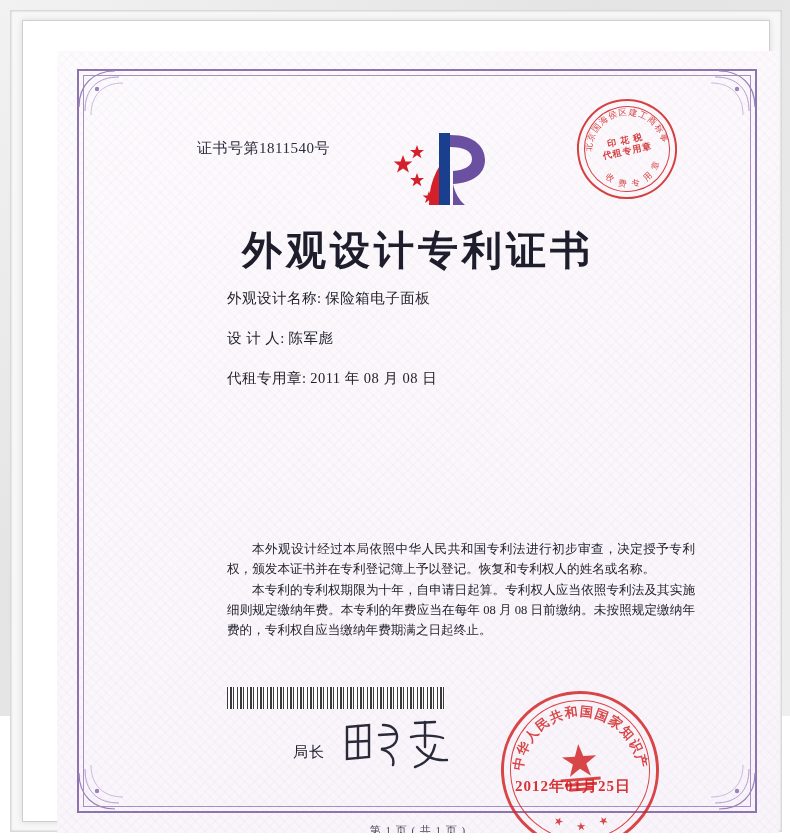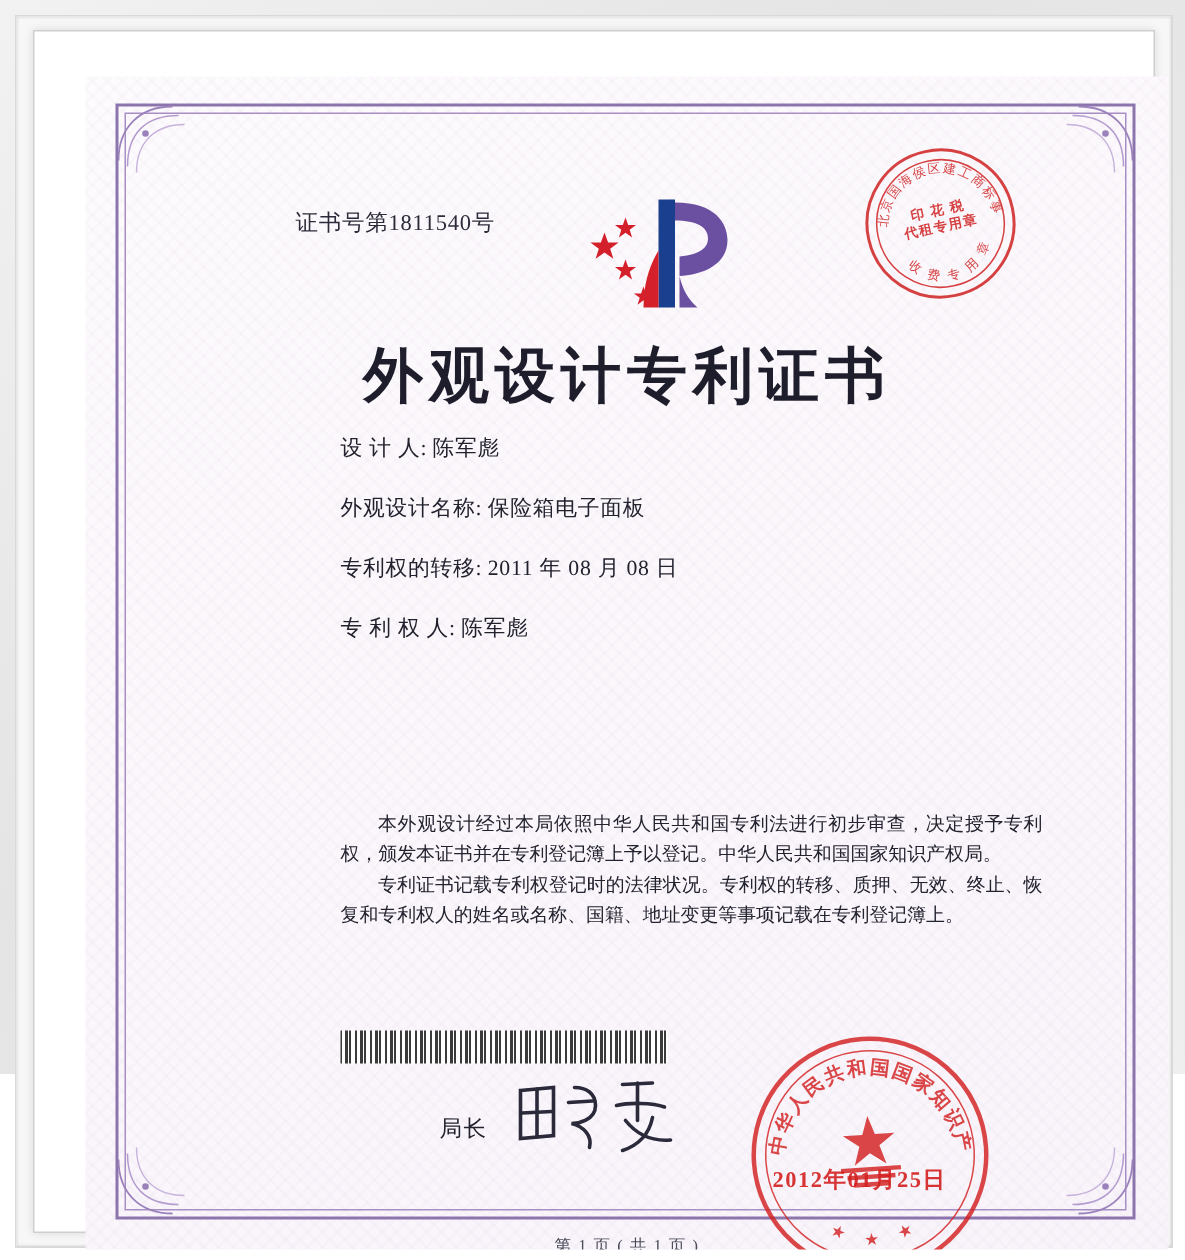--- a/index.html
+++ b/index.html
@@ -309,40 +309,36 @@
             <textPath href="#arcBot" startOffset="18%">收 费 专 用 章</textPath>
           </text>
         </svg>
         <div class="center-text">印 花 税<br>代租专用章</div>
       </div>
 
       <div class="title">外观设计专利证书</div>
 
       <div class="fields">
         <div class="field">
+          <span class="lbl">外观设计名称:</span>
+          <span class="val">保险箱电子面板</span>
+        </div>
+        <div class="field">
           <span class="lbl">设  计  人:</span>
           <span class="val">陈军彪</span>
         </div>
         <div class="field">
-          <span class="lbl">外观设计名称:</span>
-          <span class="val">保险箱电子面板</span>
-        </div>
-        <div class="field">
-          <span class="lbl">专利权的转移:</span>
+          <span class="lbl">代租专用章:</span>
           <span class="val">2011 年 08 月 08 日</span>
         </div>
-        <div class="field">
-          <span class="lbl">专 利 权 人:</span>
-          <span class="val">陈军彪</span>
-        </div>
       </div>
 
       <div class="body-text">
-        <p>本外观设计经过本局依照中华人民共和国专利法进行初步审查，决定授予专利权，颁发本证书并在专利登记簿上予以登记。中华人民共和国国家知识产权局。</p>
-        <p>专利证书记载专利权登记时的法律状况。专利权的转移、质押、无效、终止、恢复和专利权人的姓名或名称、国籍、地址变更等事项记载在专利登记簿上。</p>
+        <p>本外观设计经过本局依照中华人民共和国专利法进行初步审查，决定授予专利权，颁发本证书并在专利登记簿上予以登记。恢复和专利权人的姓名或名称。</p>
+        <p>本专利的专利权期限为十年，自申请日起算。专利权人应当依照专利法及其实施细则规定缴纳年费。本专利的年费应当在每年 08 月 08 日前缴纳。未按照规定缴纳年费的，专利权自应当缴纳年费期满之日起终止。</p>
       </div>
 
       <div class="barcode"></div>
 
       <div class="sig-label">局长</div>
       <div class="sig-hand">
         <svg width="120" height="62" viewBox="0 0 120 62">
           <g fill="none" stroke="#2a2a3a" stroke-width="2.4" stroke-linecap="round">
             <path d="M8 14 L30 12 L30 44 L8 46 Z"></path>
             <path d="M9 29 L29 28"></path>

